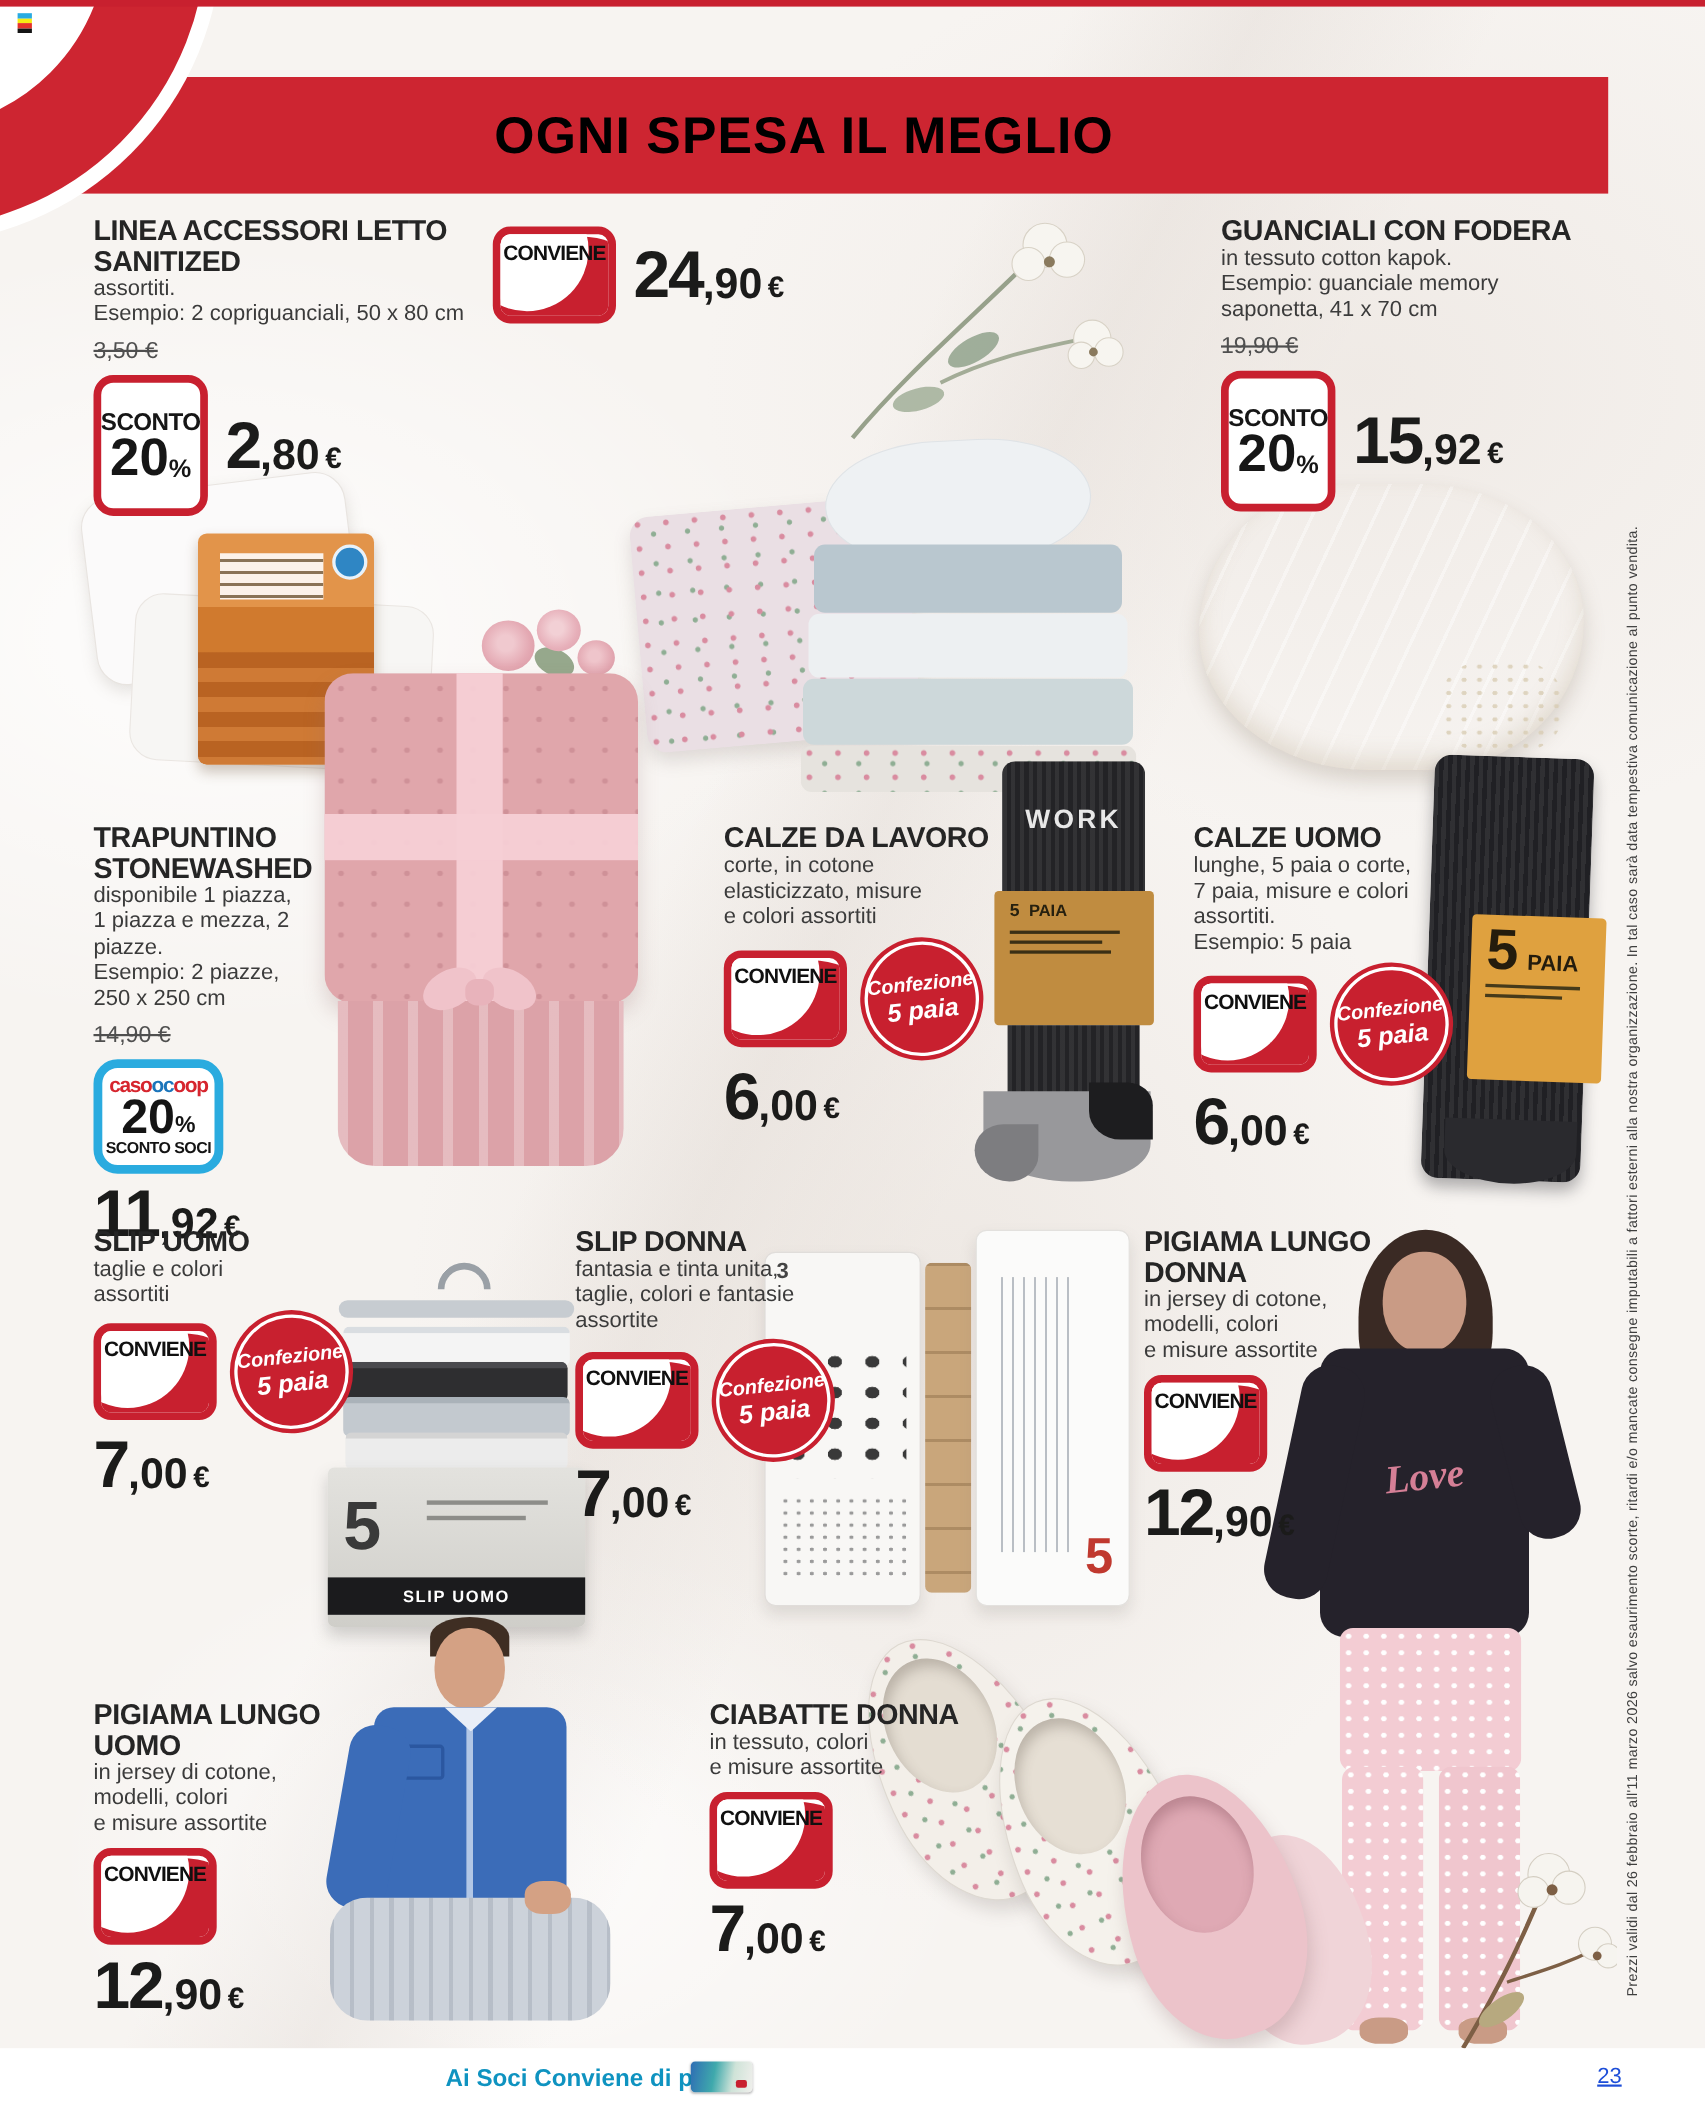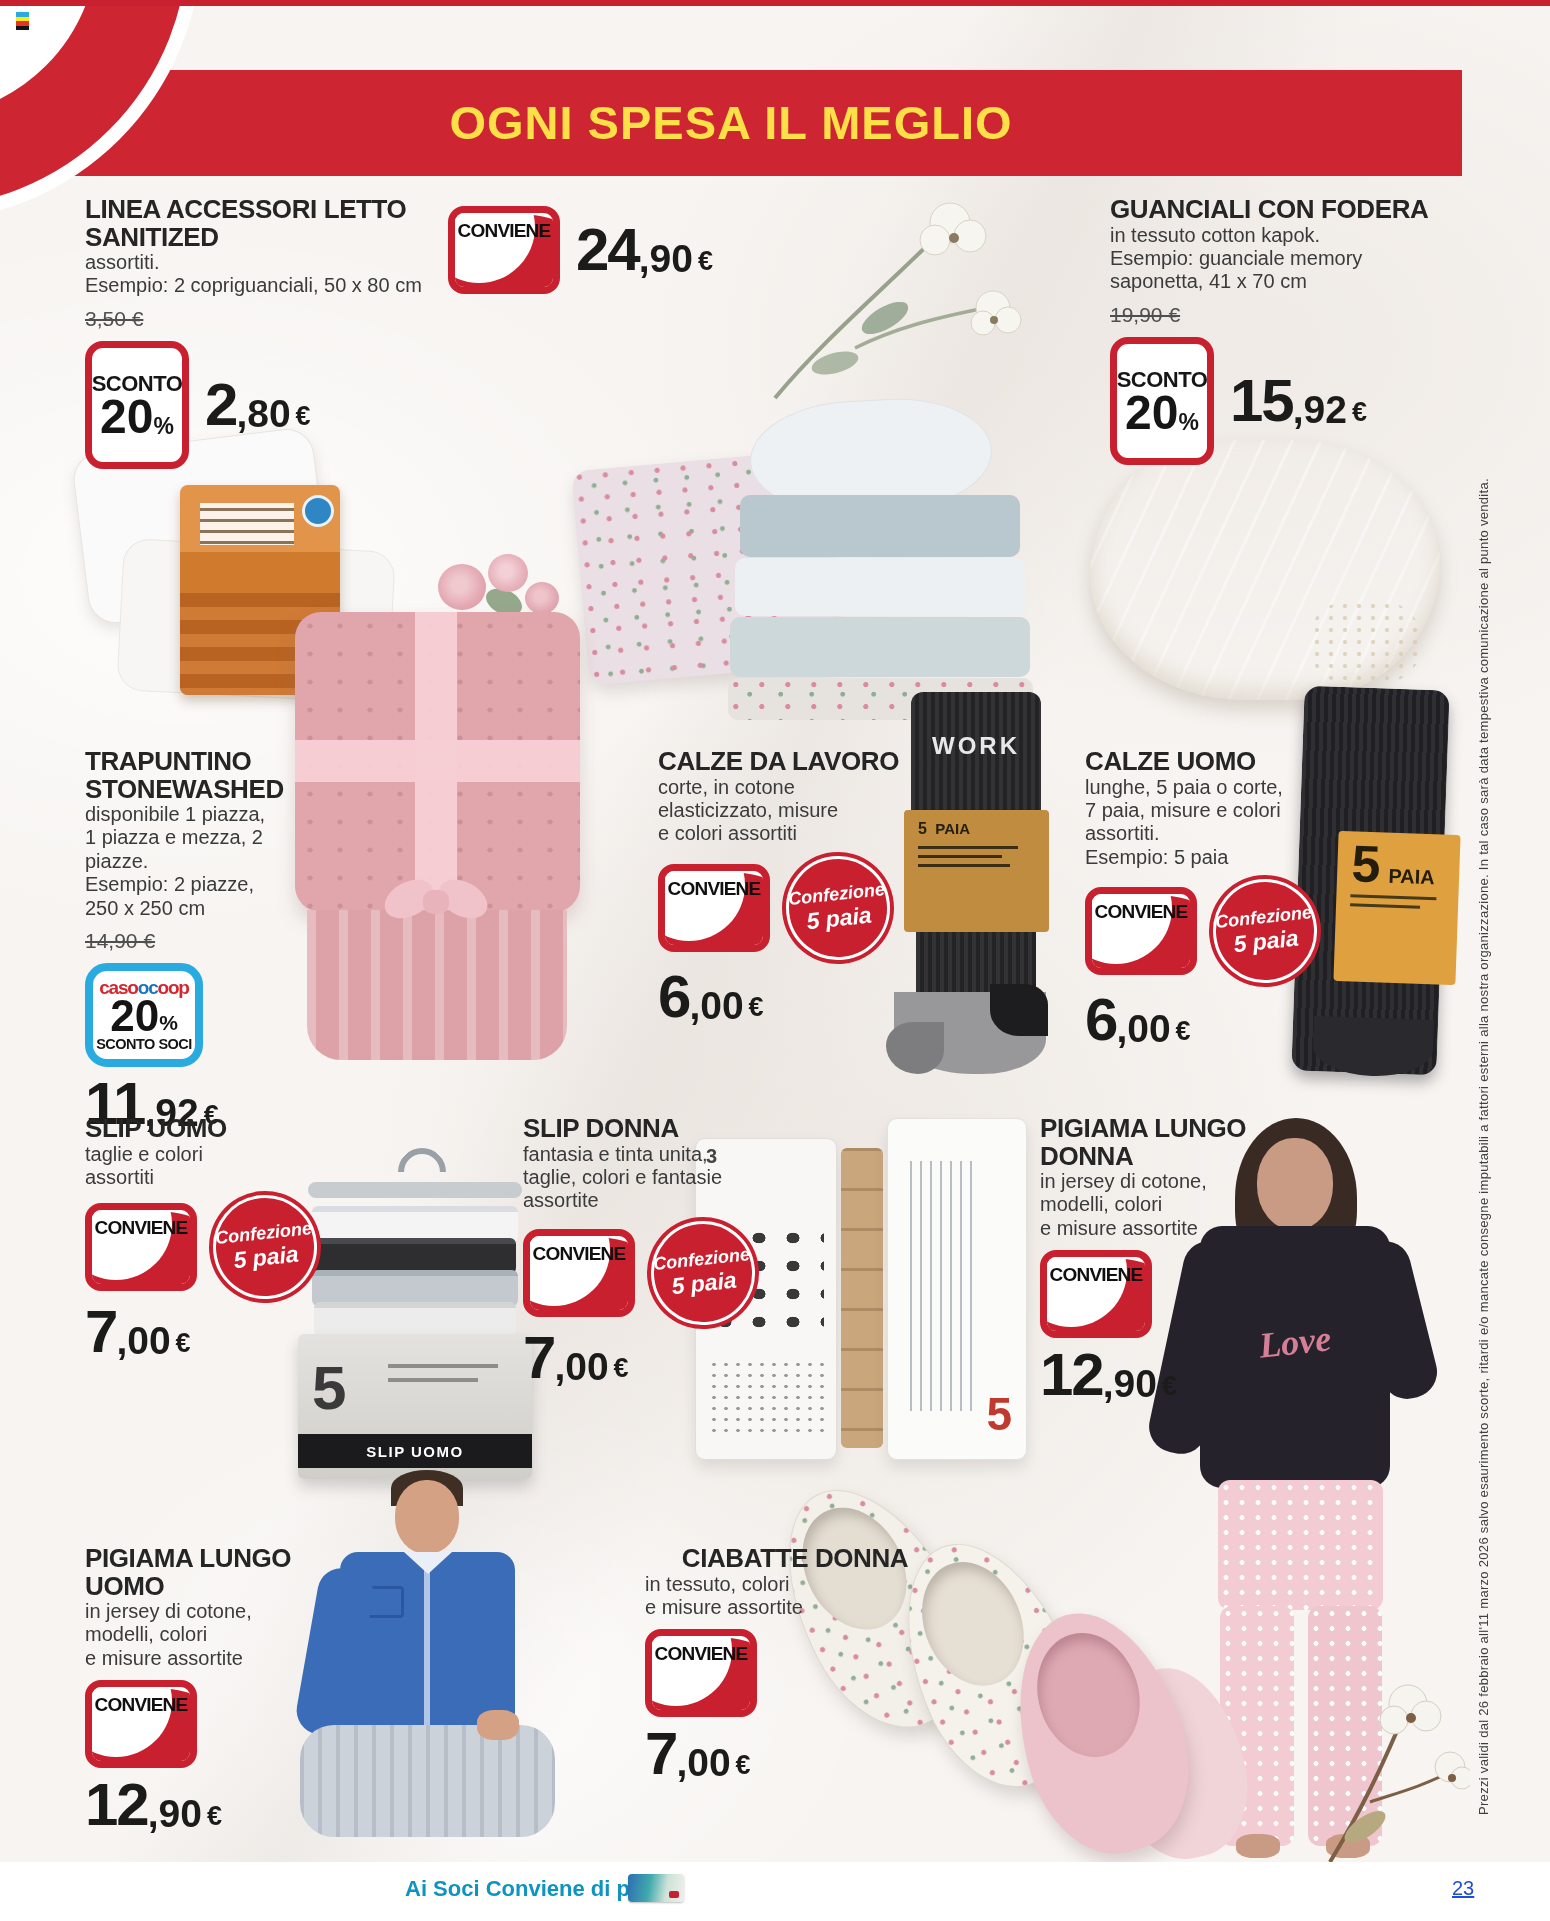--- a/index.html
+++ b/index.html
@@ -10,21 +10,21 @@
     radial-gradient(900px 600px at 12% 30%, rgba(255,255,255,.85), transparent 60%),
     radial-gradient(1000px 700px at 80% 18%, rgba(233,226,220,.55), transparent 60%),
     radial-gradient(800px 900px at 55% 62%, rgba(228,220,213,.5), transparent 60%),
     linear-gradient(115deg, transparent 0 40%, rgba(213,203,196,.28) 47%, transparent 56%),
     radial-gradient(700px 500px at 30% 88%, rgba(255,255,255,.75), transparent 60%);}
   
   .topline{position:absolute;left:0;top:0;width:1550px;height:6px;background:#c8202f;z-index:9;}
   .regmark{position:absolute;left:16px;top:12px;width:13px;height:18px;z-index:10;display:flex;flex-direction:column;}
   .regmark i{flex:1;}
   .banner{position:absolute;left:0;top:70px;width:1462px;height:106px;background:#cd2531;z-index:1;}
-  .banner h1{margin:0;line-height:106px;text-align:center;color:#fde047;font-size:47px;font-weight:800;letter-spacing:1px;}
+  .banner h1{margin:0;line-height:106px;text-align:center;color:#000000;font-size:47px;font-weight:800;letter-spacing:1px;}
   .arc-white{position:absolute;left:-362px;top:-342px;width:564px;height:564px;border-radius:50%;background:#fff;z-index:2;}
   .arc-red{position:absolute;left:-348px;top:-328px;width:536px;height:536px;border-radius:50%;
            border:90px solid #cd2531;box-sizing:border-box;background:transparent;z-index:3;}
   
   .product{position:absolute;z-index:5;}
   .p-title{font-size:26px;font-weight:800;line-height:1.06;color:#252525;letter-spacing:-.4px;white-space:pre-line;}
   .p-desc{font-size:20px;line-height:1.17;color:#3b3b3b;white-space:pre-line;margin-top:6px;}
   .p-old{font-size:21px;color:#4f4f4f;text-decoration:line-through;margin-top:9px;}
   .badge-row{display:flex;align-items:center;gap:16px;margin-top:10px;}
   .price{display:flex;align-items:flex-end;font-weight:800;color:#1b1b1a;margin-top:12px;}
@@ -475,21 +475,21 @@
       </div>
     </div>
     <div class="price">
       <span class="i">12</span>
         <span class="d">,90</span>
         <span class="c">€</span>
     </div>
   </section>
 
   <section class="product" style="left:645px;top:1545px;width:300px;">
-    <h3 class="p-title" style="margin:0;text-align:center;">CIABATTE DONNA</h3>
+    <h3 class="p-title" style="margin:0;">CIABATTE DONNA</h3>
     <p class="p-desc" style="margin:0;">in tessuto, colori
 e misure assortite</p>
     <div class="badge-row">
       <div class="conviene">
         <span class="cl">CONVIENE</span>
         <span class="sw"></span>
       </div>
     </div>
     <div class="price">
       <span class="i">7</span>

